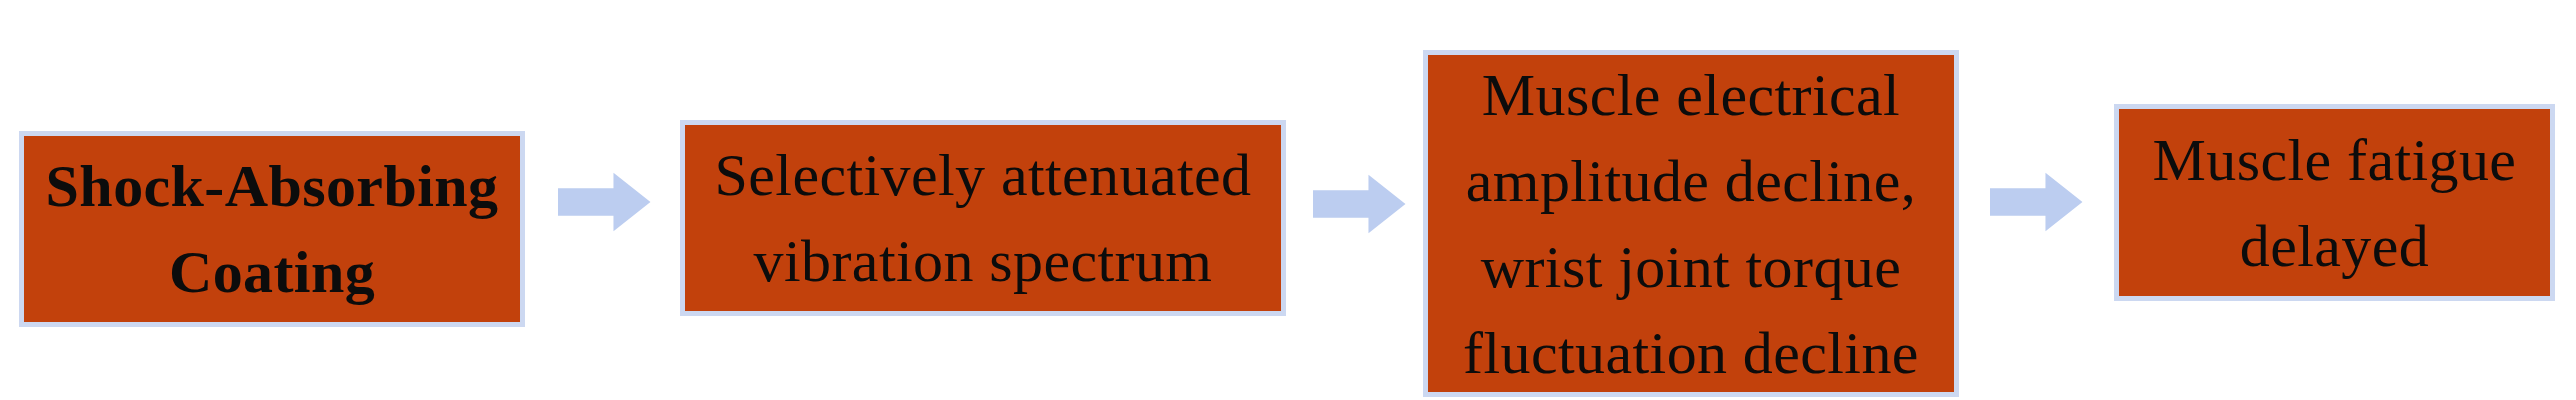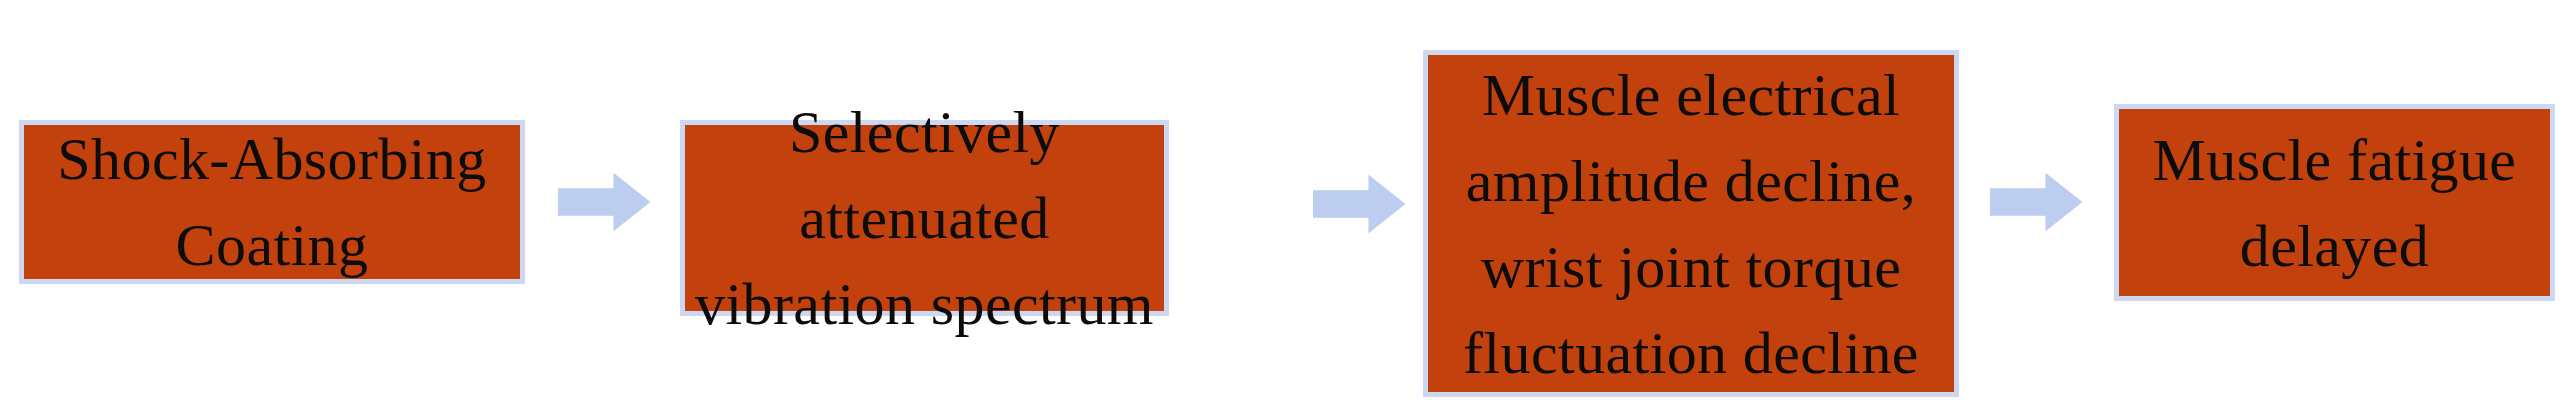--- a/index.html
+++ b/index.html
@@ -31,22 +31,22 @@
     margin-top: 19px;
   }
   .flow-box .box-text {
     white-space: pre-line;
     font-size: 60px;
     line-height: 86px;
     color: #0c0c0c;
     letter-spacing: 0.4px;
   }
   
-  .b1 { left: 19px;   top: 101px; width: 506px; height: 164px; }
-  .b2 { left: 680px;  top: 101px; width: 489px; height: 196px; }
+  .b1 { left: 19px;   top: 112px; width: 506px; height: 196px; font-weight: bold; }
+  .b2 { left: 680px;  top: 101px; width: 606px; height: 196px; }
   .b3 { left: 1423px; top: 31px;  width: 536px; height: 347px; }
   .b4 { left: 2114px; top: 85px; width: 441px; height: 197px; }
   .flow-arrow {
     position: absolute;
     width: 94px;
     height: 60px;
   }
   .a1 { left: 558px;  top: 172px; }
   .a2 { left: 1313px; top: 174px; }
   .a3 { left: 1990px; top: 172px; }

